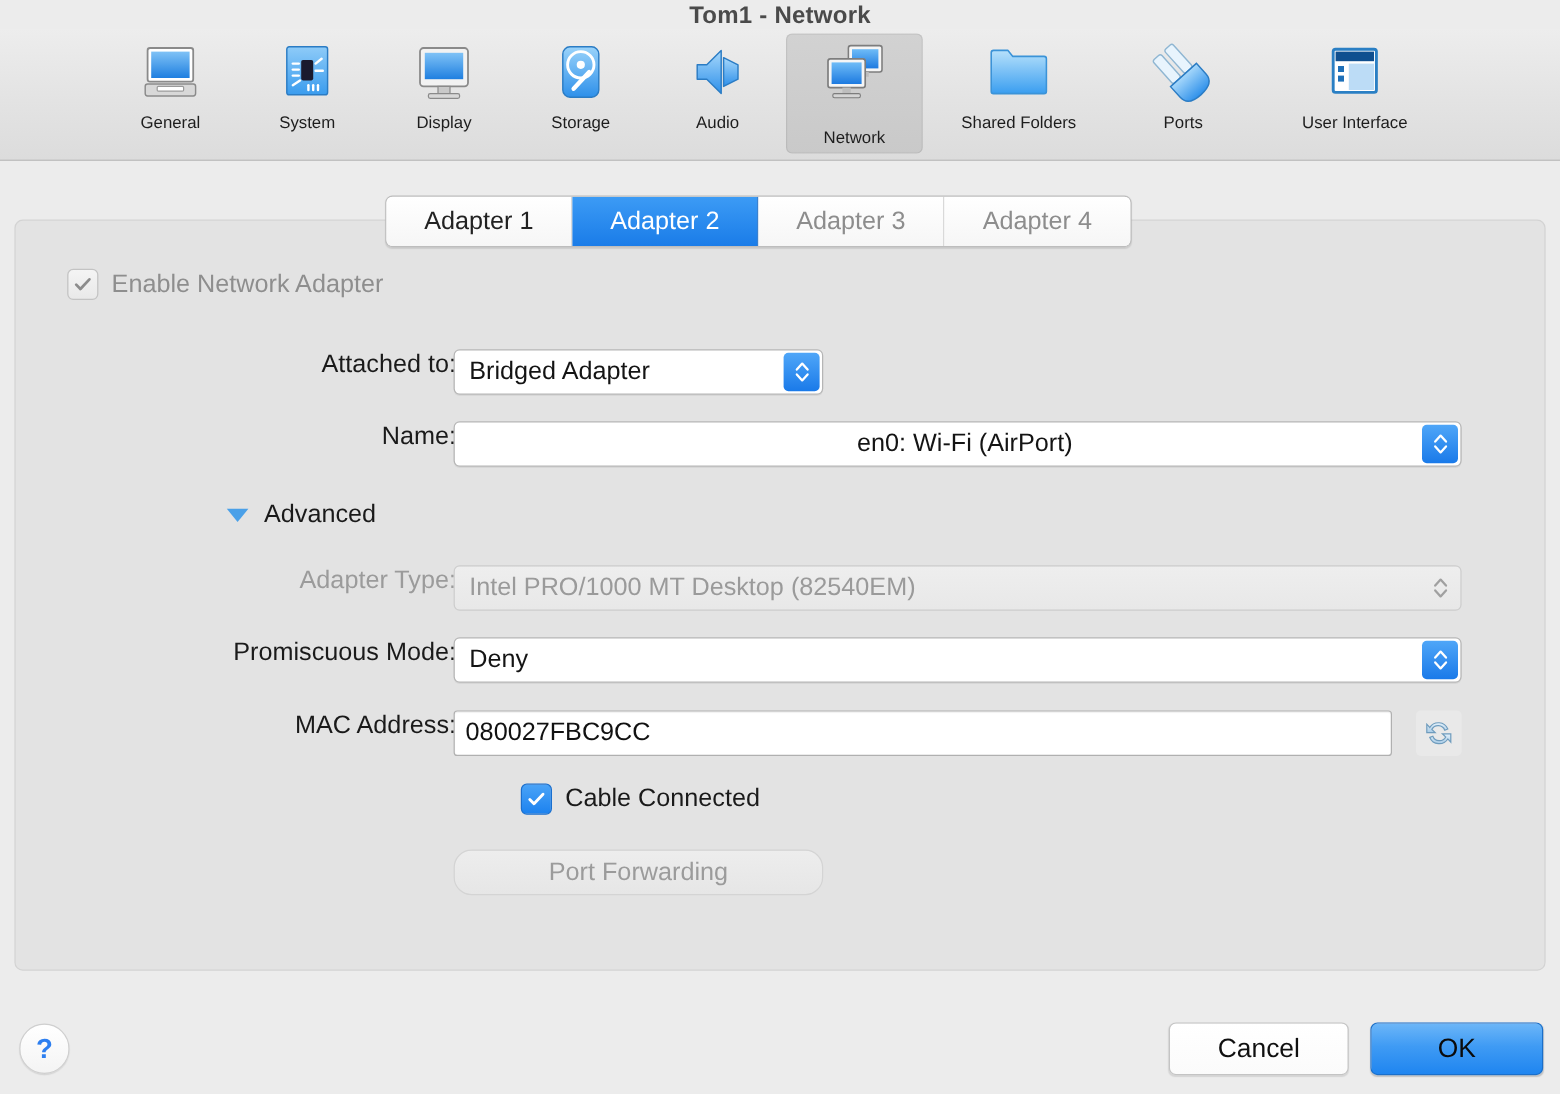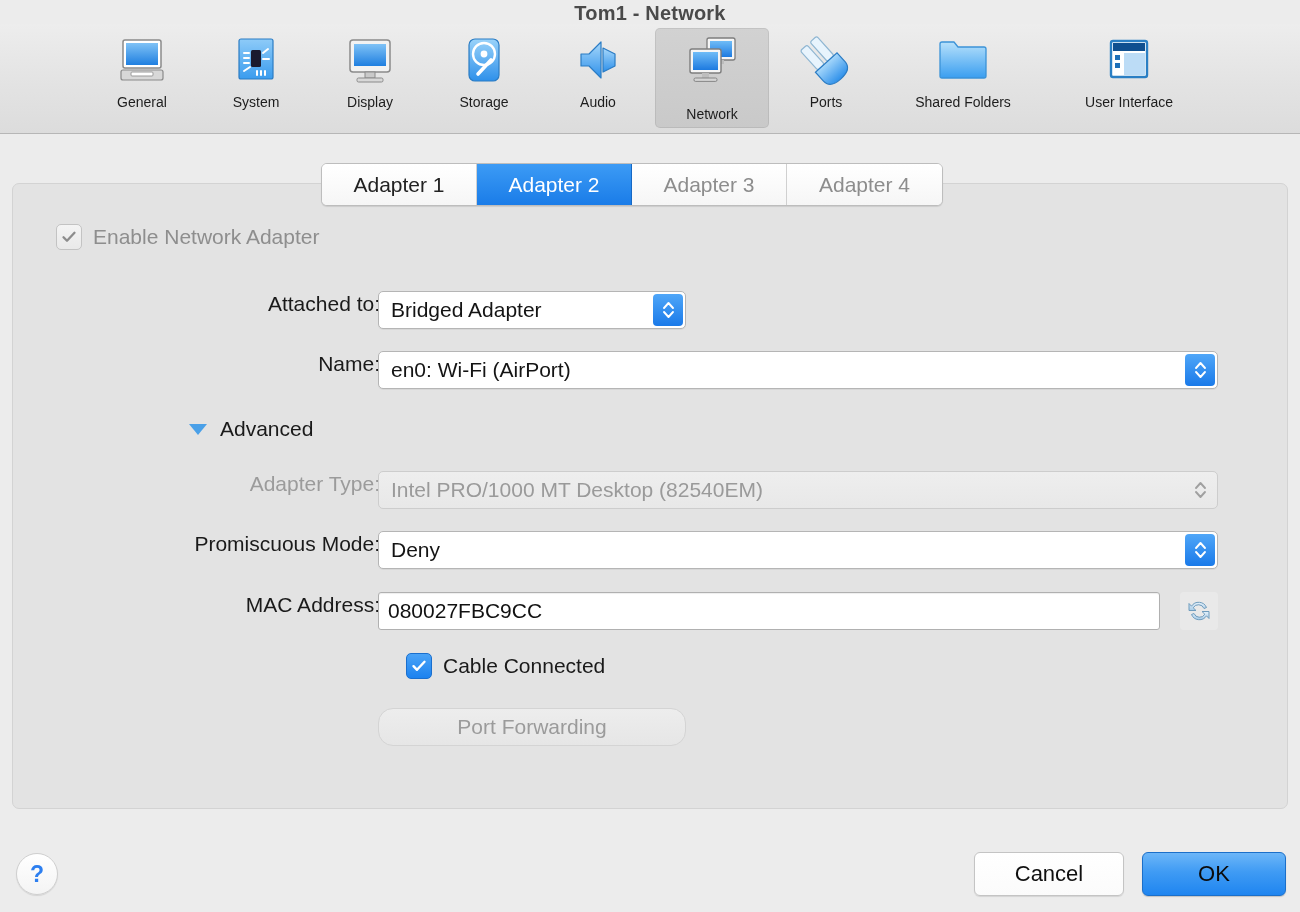--- a/index.html
+++ b/index.html
@@ -434,52 +434,52 @@
             <linearGradient id="gN" x1="0" y1="0" x2="0" y2="1">
           <stop offset="0" stop-color="#6fbcf7"></stop>
               <stop offset="1" stop-color="#1d7ae0"></stop>
         </linearGradient>
           </defs>
       </svg>
     </div>
     <div class="ti-label">Network</div>
   </div>
 
+  <div class="toolbar-item wide">
+    <div class="ti-icon">
+      <svg width="62" height="58" viewBox="0 0 62 58">
+        <path d="M8 14 L8 10 Q8 8 10 8 L22 8 L26 13 L52 13 Q54 13 54 15 L54 42 Q54 44 52 44 L10 44 Q8 44 8 42 Z" fill="url(#gF)" stroke="#3b93d8" stroke-width="1.3" stroke-linejoin="round"></path>
+        <defs>
+            <linearGradient id="gF" x1="0" y1="0" x2="0" y2="1">
+          <stop offset="0" stop-color="#b7e1fb"></stop>
+              <stop offset="1" stop-color="#3a9ef0"></stop>
+        </linearGradient>
+          </defs>
+      </svg>
+    </div>
+    <div class="ti-label">Shared Folders</div>
+  </div>
+
   <div class="toolbar-item">
     <div class="ti-icon">
       <svg width="62" height="58" viewBox="0 0 62 58">
         <g transform="rotate(-42 31 26)">
           <rect x="18" y="2" width="9" height="26" rx="2" fill="#e8f4fd" stroke="#8fb6d2" stroke-width="1.2"></rect>
           <rect x="31" y="2" width="9" height="26" rx="2" fill="#e8f4fd" stroke="#8fb6d2" stroke-width="1.2"></rect>
           <path d="M15 28 L44 28 L44 40 Q44 50 29.5 50 Q15 50 15 40 Z" fill="url(#gP)" stroke="#2b7cc4" stroke-width="1.2"></path>
         </g>
         <defs>
             <linearGradient id="gP" x1="0" y1="0" x2="0" y2="1">
           <stop offset="0" stop-color="#a7d8fb"></stop>
               <stop offset="1" stop-color="#2e90ea"></stop>
         </linearGradient>
           </defs>
       </svg>
     </div>
     <div class="ti-label">Ports</div>
-  </div>
-
-  <div class="toolbar-item wide">
-    <div class="ti-icon">
-      <svg width="62" height="58" viewBox="0 0 62 58">
-        <path d="M8 14 L8 10 Q8 8 10 8 L22 8 L26 13 L52 13 Q54 13 54 15 L54 42 Q54 44 52 44 L10 44 Q8 44 8 42 Z" fill="url(#gF)" stroke="#3b93d8" stroke-width="1.3" stroke-linejoin="round"></path>
-        <defs>
-            <linearGradient id="gF" x1="0" y1="0" x2="0" y2="1">
-          <stop offset="0" stop-color="#b7e1fb"></stop>
-              <stop offset="1" stop-color="#3a9ef0"></stop>
-        </linearGradient>
-          </defs>
-      </svg>
-    </div>
-    <div class="ti-label">Shared Folders</div>
   </div>
 
   <div class="toolbar-item wider">
     <div class="ti-icon">
       <svg width="62" height="58" viewBox="0 0 62 58">
         <rect x="13" y="7" width="36" height="36" rx="2" fill="#fff" stroke="#2a7fc4" stroke-width="2.4"></rect>
         <rect x="15" y="9" width="32" height="8" fill="#0f4f8f"></rect>
         <rect x="15" y="19" width="9" height="22" fill="#fff"></rect>
         <rect x="17" y="21" width="5" height="5" fill="#1d6fb8"></rect>
         <rect x="17" y="29" width="5" height="5" fill="#1d6fb8"></rect>
@@ -517,21 +517,21 @@
     <svg width="15" height="22" viewBox="0 0 15 22">
       <path d="M3 9 L7.5 4 L12 9" fill="none" stroke="#fff" stroke-width="1.9" stroke-linecap="round" stroke-linejoin="round"></path>
       <path d="M3 13 L7.5 18 L12 13" fill="none" stroke="#fff" stroke-width="1.9" stroke-linecap="round" stroke-linejoin="round"></path>
     </svg>
   </span>
 </div>
 
 <div class="row" style="left:106px; top:352px; width:274px; justify-content:flex-end;">
   <span class="field-label">Name:</span>
 </div>
-<div class="combo" style="position:absolute; left:378px; top:351px; width:840px;">
+<div class="combo" style="position:absolute; left:378px; top:351px; width:840px;justify-content:center;">
   <span class="value">en0: Wi-Fi (AirPort)</span>
   <span class="stepper">
     <svg width="15" height="22" viewBox="0 0 15 22">
       <path d="M3 9 L7.5 4 L12 9" fill="none" stroke="#fff" stroke-width="1.9" stroke-linecap="round" stroke-linejoin="round"></path>
       <path d="M3 13 L7.5 18 L12 13" fill="none" stroke="#fff" stroke-width="1.9" stroke-linecap="round" stroke-linejoin="round"></path>
     </svg>
   </span>
 </div>
 
 <div class="row" id="advanced-row" style="left:189px; top:417px;">
@@ -577,21 +577,21 @@
         <linearGradient id="gR" x1="0" y1="0" x2="0" y2="1">
       <stop offset="0" stop-color="#e4f1fb"></stop>
           <stop offset="1" stop-color="#a8cbe6"></stop>
     </linearGradient>
       </defs>
     <path d="M22.5 11.5 A8.5 8.5 0 0 0 7.5 10.2 L5 7.5 L5 14.5 L12 14.5 L9.2 11.8 A6 6 0 0 1 20 12.5 Z" fill="url(#gR)" stroke="#6f9cbd" stroke-width="1"></path>
     <path d="M7.5 18.5 A8.5 8.5 0 0 0 22.5 19.8 L25 22.5 L25 15.5 L18 15.5 L20.8 18.2 A6 6 0 0 1 10 17.5 Z" fill="url(#gR)" stroke="#6f9cbd" stroke-width="1"></path>
   </svg>
 </div>
 
-<div class="row" style="left:362px; top:653px;padding-left:44px;">
+<div class="row" style="left:390px; top:653px;padding-left:44px;">
   <span class="cbox on">
     <svg width="18" height="18" viewBox="0 0 18 18">
       <path d="M3.5 9.2 L7 12.8 L14.5 4.8" fill="none" stroke="#ffffff" stroke-width="2.4" stroke-linecap="round" stroke-linejoin="round"></path>
     </svg>
   </span>
   <span class="cb-label">Cable Connected</span>
 </div>
 
 <div class="pushbtn disabled" style="position:absolute; left:378px; top:708px; width:308px;border-radius:15px;">Port Forwarding</div>
 

